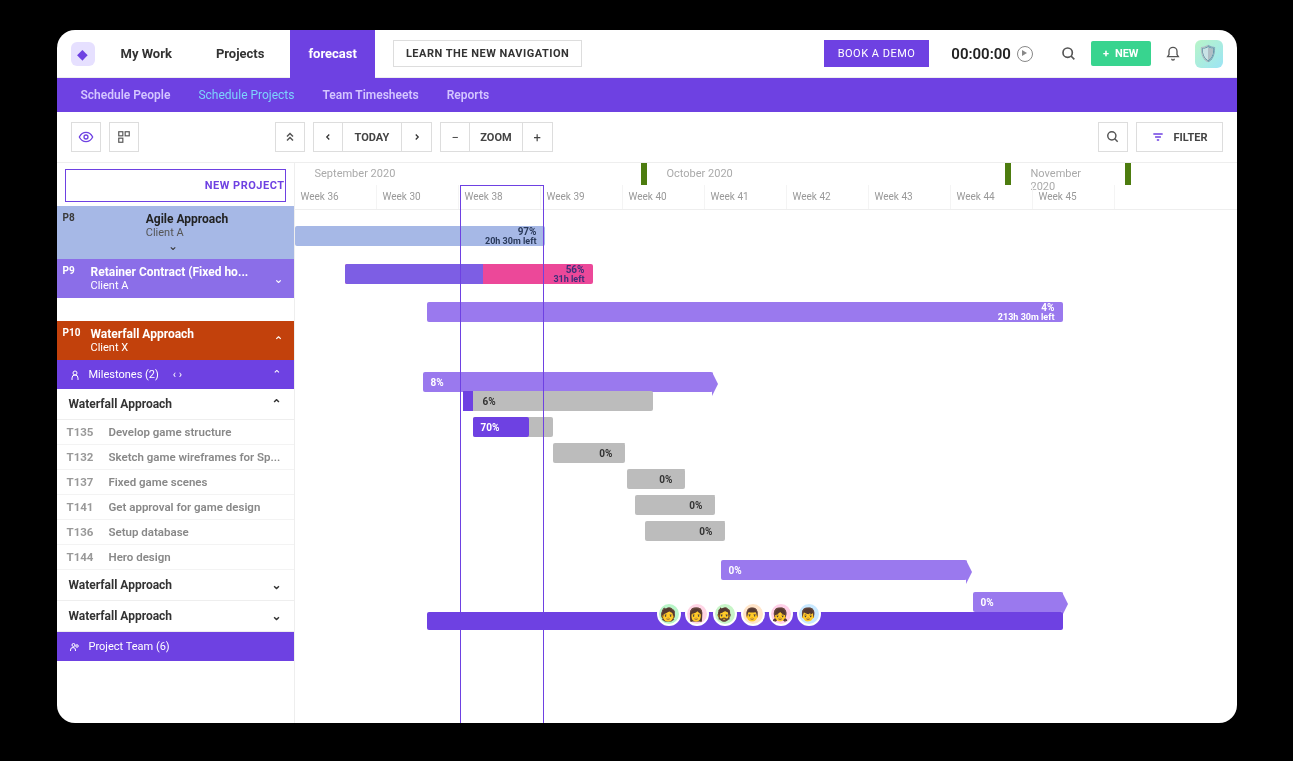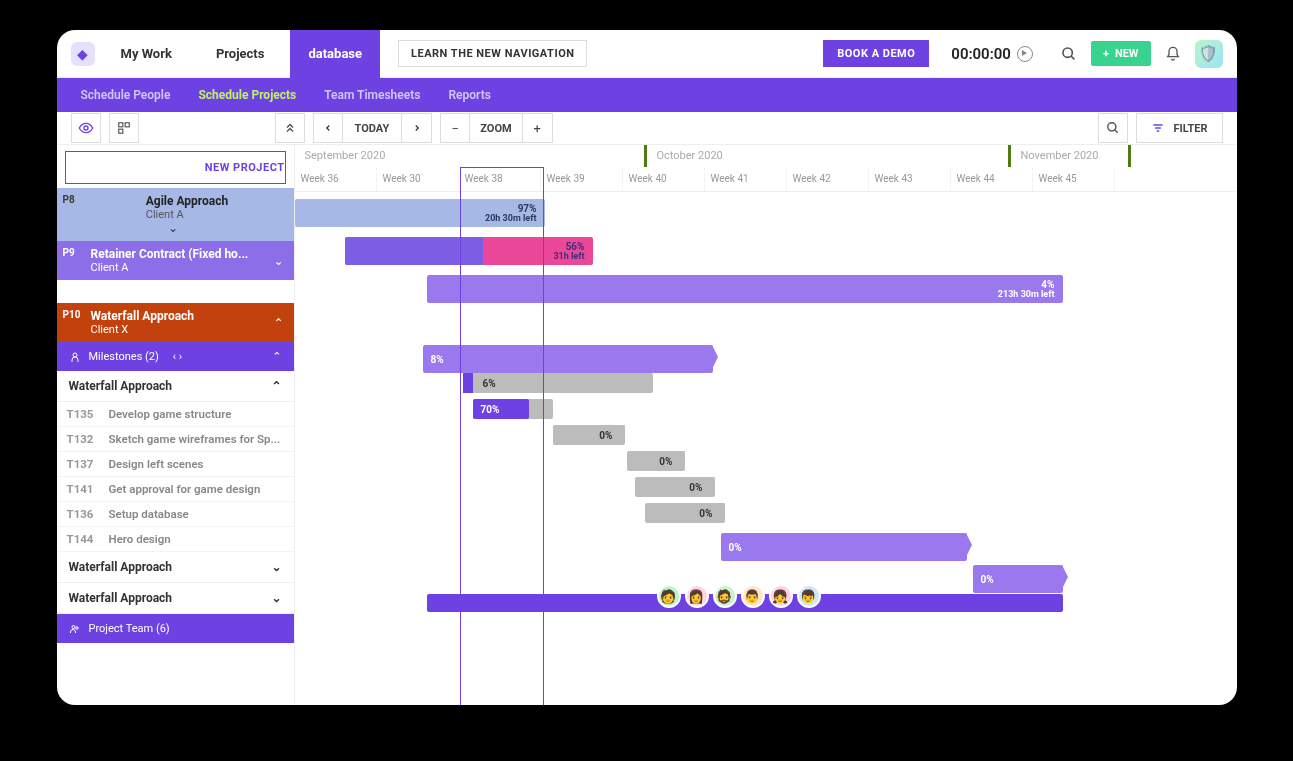--- a/index.html
+++ b/index.html
@@ -6,35 +6,35 @@
 body { background: #000; display: flex; align-items: flex-start; justify-content: center; padding: 30px 20px; }
 .app-window { width: 1180px; background: #fff; border-radius: 18px; overflow: hidden; box-shadow: 0 10px 40px rgba(0,0,0,.3); }
 
 
 .topnav { display: flex; align-items: center; height: 48px; padding: 0 14px; gap: 8px; border-bottom: 1px solid #eee; }
 .logo { width: 24px; height: 24px; background: #e6e0ff; border-radius: 6px; display: flex; align-items: center; justify-content: center; color: #6e41e2; font-size: 14px; }
 .topnav-item { padding: 16px 18px; height: 48px; display: flex; align-items: center; font-size: 13px; font-weight: 700; color: #333; cursor: pointer; }
 .topnav-item.active { background: #6e41e2; color: #fff; }
 .learn-btn { border: 1px solid #ddd; padding: 6px 12px; font-size: 11px; font-weight: 700; letter-spacing: .5px; color: #333; margin-left: 10px; cursor: pointer; }
 .spacer { flex: 1; }
-.demo-btn { background: #6e41e2; color: #fff; padding: 7px 14px; font-size: 11px; font-weight: 700; letter-spacing: .5px; cursor: pointer; }
+.demo-btn { background: #6e41e2; color: #fff; padding: 7px 14px; font-size: 11px; font-weight: 400; letter-spacing: .5px; cursor: pointer; }
 .timer { font-size: 15px; color: #222; font-weight: 600; margin: 0 14px; display: flex; align-items: center; gap: 6px; }
 .timer-play { width: 16px; height: 16px; border: 1.5px solid #888; border-radius: 50%; position: relative; }
 .timer-play::after { content: ""; position: absolute; left: 4px; top: 3px; border-left: 5px solid #888; border-top: 3.5px solid transparent; border-bottom: 3.5px solid transparent; }
 .icon-btn { width: 28px; height: 28px; display: flex; align-items: center; justify-content: center; color: #555; cursor: pointer; }
 .new-btn { background: #38d48f; color: #fff; padding: 6px 12px; font-size: 11px; font-weight: 700; display: flex; align-items: center; gap: 6px; border-radius: 2px; cursor: pointer; }
 .avatar-top { width: 28px; height: 28px; border-radius: 6px; background: linear-gradient(135deg,#b9f5c8,#9be4f5); display: flex; align-items: center; justify-content: center; font-size: 16px; }
 
 
 .subnav { background: #6e41e2; display: flex; height: 34px; padding: 0 24px; gap: 28px; }
 .subnav-item { color: #d4c6ff; font-size: 12px; font-weight: 600; display: flex; align-items: center; cursor: pointer; }
-.subnav-item.active { color: #bef264; font-weight: 700; }
-
-
-.toolbar { display: flex; align-items: center; padding: 1px 14px; gap: 8px; border-bottom: 1px solid #eee; }
+.subnav-item.active { color: #7dd3fc; font-weight: 400; }
+
+
+.toolbar { display: flex; align-items: center; padding: 10px 14px; gap: 8px; border-bottom: 1px solid #eee; }
 .sq-btn { height: 30px; min-width: 30px; border: 1px solid #ddd; display: flex; align-items: center; justify-content: center; font-size: 13px; color: #444; background: #fff; cursor: pointer; }
 .sq-group { display: flex; }
 .sq-group .sq-btn + .sq-btn { border-left: none; }
 .today-btn { font-size: 11px; font-weight: 700; padding: 0 12px; }
 .zoom-lbl { font-size: 11px; font-weight: 700; padding: 0 10px; }
 .filter-btn { display: flex; align-items: center; gap: 8px; font-size: 11px; font-weight: 700; padding: 0 14px; }
 
 
 .main { display: flex; height: 560px; position: relative; }
 .sidebar { width: 238px; border-right: 1px solid #eee; display: flex; flex-direction: column; overflow: hidden; }
@@ -59,28 +59,28 @@
 .phase-row .chev { margin-left: auto; color: #333; }
 
 .task-row { padding: 5px 10px; font-size: 11.5px; color: #888; border-bottom: 1px solid #f3f3f3; display: flex; gap: 10px; cursor: pointer; }
 .task-row .tid { font-weight: 700; color: #999; width: 32px; }
 .task-row .tname { color: #888; font-weight: 600; }
 
 
 .timeline { flex: 1; overflow: hidden; position: relative; }
 .time-header { height: 47px; border-bottom: 1px solid #eee; display: flex; flex-direction: column; }
 .months { display: flex; height: 22px; }
-.month { font-size: 11px; color: #aaa; padding: 4px 10px; border-right: 3px solid #4d7c0f; }
+.month { font-size: 11px; color: #aaa; padding: 4px 20px; border-right: 6px solid #4d7c0f; }
 .weeks { display: flex; height: 25px; }
 .week { flex: 0 0 82px; font-size: 10px; color: #999; padding: 6px 6px; border-right: 1px solid #f4f4f4; }
 
 .gantt-body { position: relative; }
 .gantt-row { height: 38px; position: relative; }
 .gantt-row.small { height: 26px; }
-.bar { position: absolute; height: 28px; top: 7px; border-radius: 2px; display: flex; align-items: center; justify-content: flex-end; padding: 0 8px; font-size: 10px; font-weight: 700; color: #fff; }
+.bar { position: absolute; height: 20px; top: 16px; border-radius: 2px; display: flex; align-items: center; justify-content: flex-end; padding: 0 8px; font-size: 10px; font-weight: 700; color: #fff; }
 .bar .sub { font-size: 9px; font-weight: 700; display: block; }
 .bar.txtright { flex-direction: column; justify-content: center; align-items: flex-end; line-height: 1.1; }
 .bar.blue { background: #a6b8e6; color: #2a3a5a; }
 .bar.purple { background: #6e41e2; }
 .bar.lpurple { background: #9a79ee; }
 .bar.grey { background: #bcbcbc; }
 .bar.notch::after { content: ""; position: absolute; right: -5px; top: 0; width: 0; height: 0; border-top: 12px solid transparent; border-bottom: 12px solid transparent; }
 .bar.lpurple.notch::after { border-left: 6px solid #9a79ee; }
 .bar.grey.notch::after { content: ""; position: absolute; right: 0; top: 0; width: 0; height: 0; border-top: 12px solid #bcbcbc; border-right: 8px solid transparent; border-left: none; border-bottom: 0; }
 .bar.grey.notch { padding-right: 12px; }
@@ -98,21 +98,21 @@
 </style>
 </head>
 <body>
 
 <div class="app-window">
 
   <div class="topnav">
     <div class="logo">◆</div>
     <div class="topnav-item">My Work</div>
     <div class="topnav-item">Projects</div>
-    <div class="topnav-item active">database</div>
+    <div class="topnav-item active">forecast</div>
     <div class="learn-btn">LEARN THE NEW NAVIGATION</div>
     <div class="spacer"></div>
     <div class="demo-btn">BOOK A DEMO</div>
     <div class="timer">
       <span>00:00:00</span>
       <span class="timer-play"></span>
     </div>
     <div class="icon-btn">
       <svg width="16" height="16" viewBox="0 0 24 24" fill="none" stroke="currentColor" stroke-width="2.5">
           <circle cx="10" cy="10" r="7"></circle>
@@ -245,21 +245,21 @@
       <div class="task-row">
           <span class="tid">T135</span>
           <span class="tname">Develop game structure</span>
         </div>
       <div class="task-row">
           <span class="tid">T132</span>
           <span class="tname">Sketch game wireframes for Sp...</span>
         </div>
       <div class="task-row">
           <span class="tid">T137</span>
-          <span class="tname">Design left scenes</span>
+          <span class="tname">Fixed game scenes</span>
         </div>
       <div class="task-row">
           <span class="tid">T141</span>
           <span class="tname">Get approval for game design</span>
         </div>
       <div class="task-row">
           <span class="tid">T136</span>
           <span class="tname">Setup database</span>
         </div>
       <div class="task-row">

